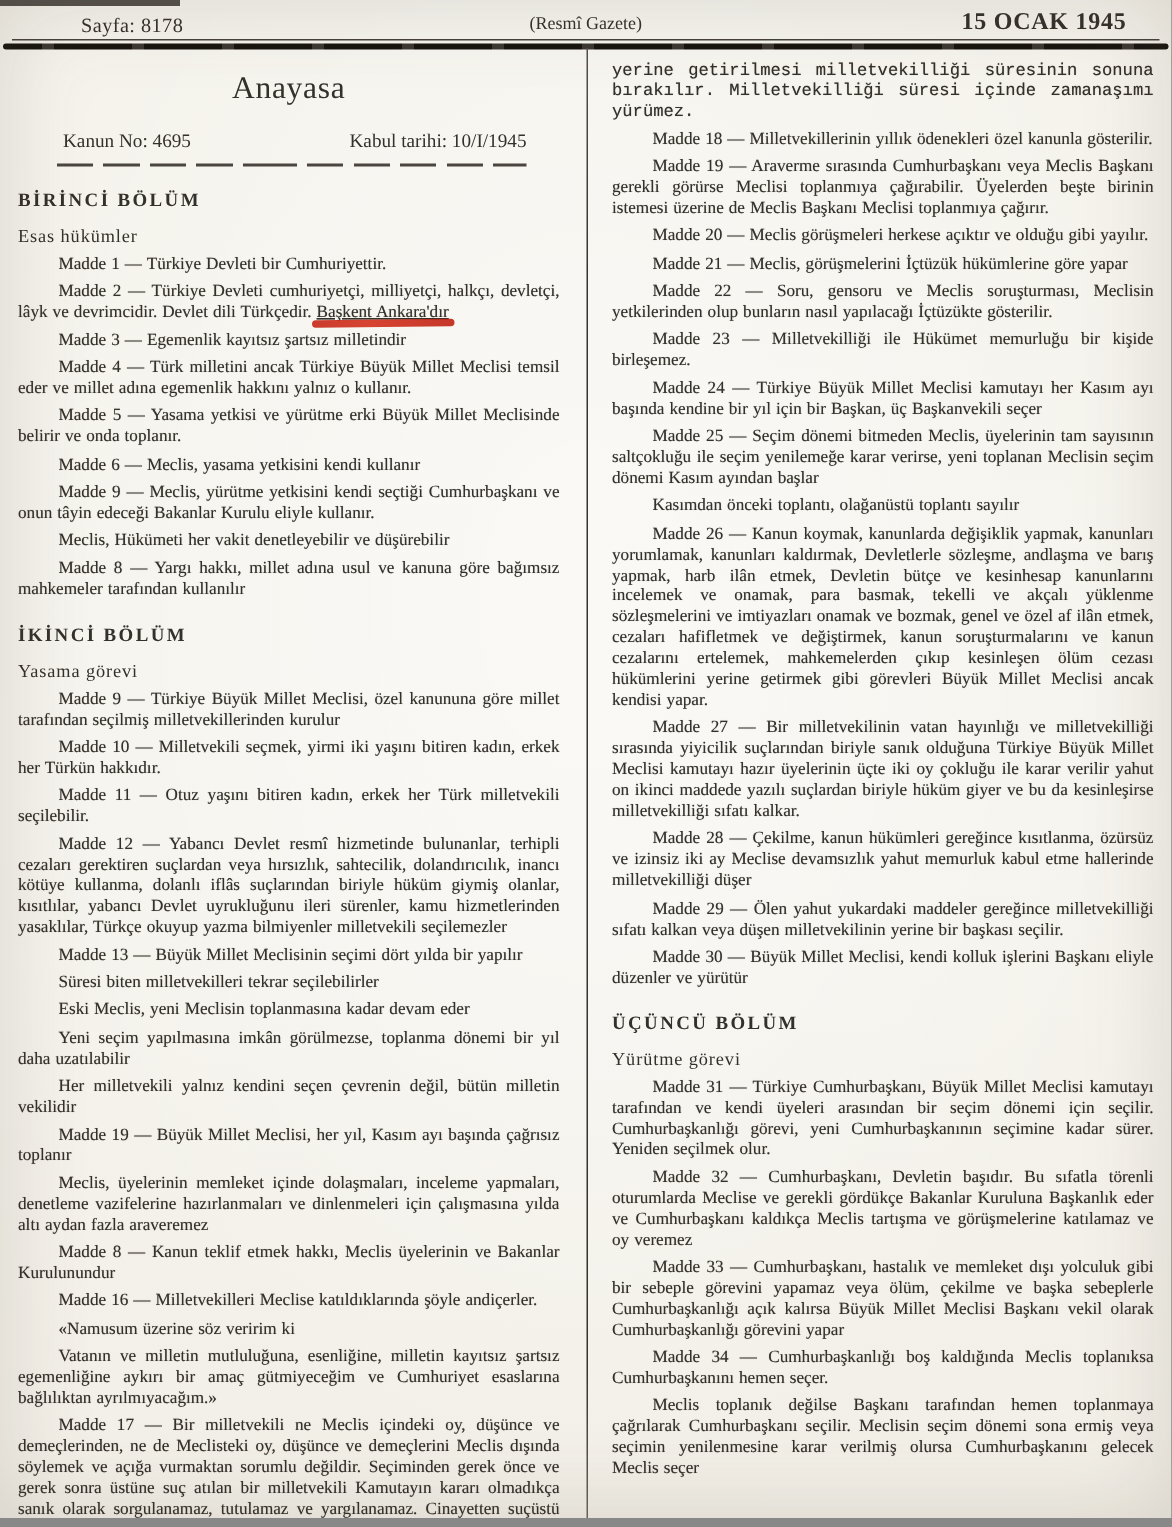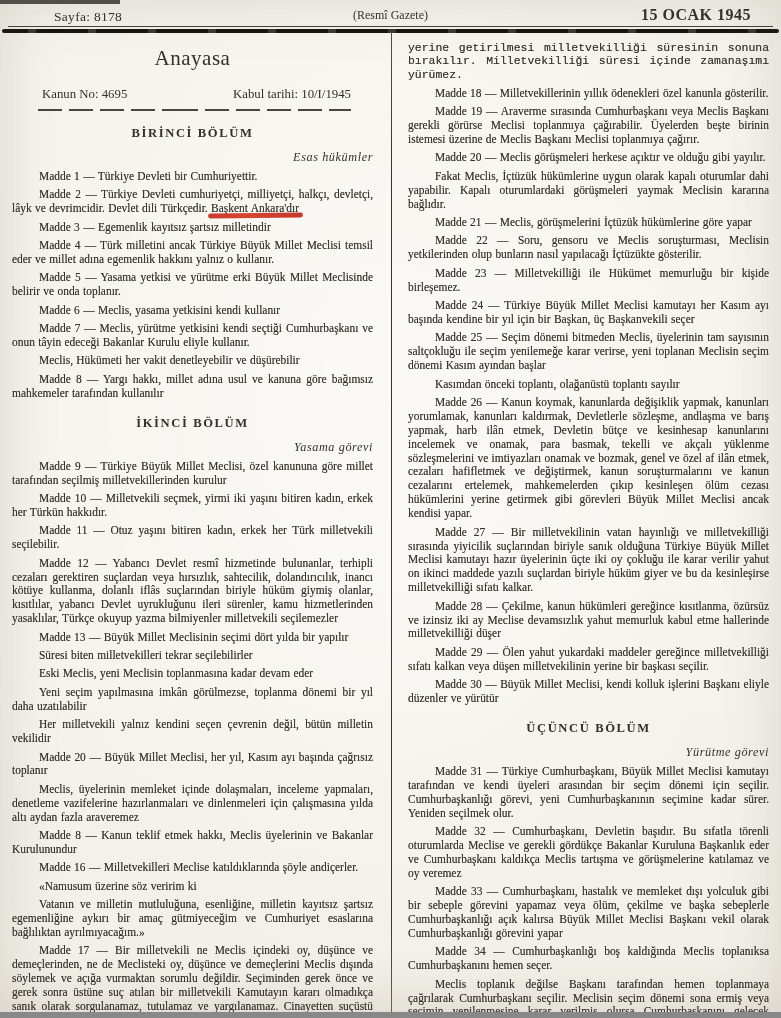--- a/index.html
+++ b/index.html
@@ -44,34 +44,34 @@
   
   .title-main{margin-top:10px;text-align:center;font-size:21px;letter-spacing:.5px;}
   .law-row{display:flex;justify-content:space-between;margin:16px 22px 0 30px;
            font-size:12.8px;}
   .dash-row{display:flex;justify-content:space-between;margin:7px 22px 0 26px;}
   .dash{height:2px;background:repeating-linear-gradient(90deg,#4a453e 0 24px,rgba(0,0,0,0) 24px 31px);}
   .dash.l{width:150px;}
   .dash.r{width:196px;}
 
   
-  .sec-head{margin:15px 0 9px 0;text-align:center;font-weight:bold;
+  .sec-head{margin:15px 0 9px 0;font-weight:bold;
             font-size:12.6px;letter-spacing:1.6px;}
-  .sec-sub{margin:0 0 5px 0;text-align:right;font-style:italic;font-size:12.2px;letter-spacing:.6px;}
+  .sec-sub{margin:0 0 5px 0;text-align:left;font-size:12.2px;letter-spacing:.6px;}
   .para{
     margin:4.5px 0 0 0;
     font-size:11.45px;line-height:13.9px;
     text-align:justify;text-indent:27px;
     word-spacing:.5px;
     text-shadow:0 0 .5px rgba(52,48,42,.5);
   }
   .para.flush{text-indent:0;font-family:Liberation Mono, monospace;}
 
   
-  .red-underline{position:relative;white-space:nowrap;}
+  .red-underline{position:relative;white-space:nowrap;text-decoration:underline;}
   .red-underline::after{
     content:"";position:absolute;left:-3px;right:-4px;bottom:-3.5px;height:4.6px;
     background:linear-gradient(90deg,#c62718,#d3301c 40%,#c02214);
     border-radius:3px;transform:rotate(-.55deg);opacity:.9;
   }
 </style>
 </head>
 <body>
 
 <div class="page">
@@ -100,51 +100,50 @@
       </div>
       <div id="left-blocks">
           <div class="sec-head">BİRİNCİ BÖLÜM</div>
           <div class="sec-sub">Esas hükümler</div>
           <p class="para">Madde 1 — Türkiye Devleti bir Cumhuriyettir.</p>
           <p class="para"><span>Madde 2 — Türkiye Devleti cumhuriyetçi, milliyetçi, halkçı, devletçi, lâyk ve devrimcidir. Devlet dili Türkçedir. </span><span class="red-underline">Başkent Ankara'dır</span></p>
           <p class="para">Madde 3 — Egemenlik kayıtsız şartsız milletindir</p>
           <p class="para">Madde 4 — Türk milletini ancak Türkiye Büyük Millet Meclisi temsil eder ve millet adına egemenlik hakkını yalnız o kullanır.</p>
           <p class="para">Madde 5 — Yasama yetkisi ve yürütme erki Büyük Millet Meclisinde belirir ve onda toplanır.</p>
           <p class="para">Madde 6 — Meclis, yasama yetkisini kendi kullanır</p>
-          <p class="para">Madde 7 — Meclis, yürütme yetkisini kendi seçtiği Cumhurbaşkanı ve onun tâyin edeceği Bakanlar Kurulu eliyle kullanır.</p>
+          <p class="para">Madde 9 — Meclis, yürütme yetkisini kendi seçtiği Cumhurbaşkanı ve onun tâyin edeceği Bakanlar Kurulu eliyle kullanır.</p>
           <p class="para">Meclis, Hükümeti her vakit denetleyebilir ve düşürebilir</p>
           <p class="para">Madde 8 — Yargı hakkı, millet adına usul ve kanuna göre bağımsız mahkemeler tarafından kullanılır</p>
           <div class="sec-head">İKİNCİ BÖLÜM</div>
           <div class="sec-sub">Yasama görevi</div>
           <p class="para">Madde 9 — Türkiye Büyük Millet Meclisi, özel kanununa göre millet tarafından seçilmiş milletvekillerinden kurulur</p>
           <p class="para">Madde 10 — Milletvekili seçmek, yirmi iki yaşını bitiren kadın, erkek her Türkün hakkıdır.</p>
           <p class="para">Madde 11 — Otuz yaşını bitiren kadın, erkek her Türk milletvekili seçilebilir.</p>
           <p class="para">Madde 12 — Yabancı Devlet resmî hizmetinde bulunanlar, terhipli cezaları gerektiren suçlardan veya hırsızlık, sahtecilik, dolandırıcılık, inancı kötüye kullanma, dolanlı iflâs suçlarından biriyle hüküm giymiş olanlar, kısıtlılar, yabancı Devlet uyrukluğunu ileri sürenler, kamu hizmetlerinden yasaklılar, Türkçe okuyup yazma bilmiyenler milletvekili seçilemezler</p>
           <p class="para">Madde 13 — Büyük Millet Meclisinin seçimi dört yılda bir yapılır</p>
           <p class="para">Süresi biten milletvekilleri tekrar seçilebilirler</p>
           <p class="para">Eski Meclis, yeni Meclisin toplanmasına kadar devam eder</p>
           <p class="para">Yeni seçim yapılmasına imkân görülmezse, toplanma dönemi bir yıl daha uzatılabilir</p>
           <p class="para">Her milletvekili yalnız kendini seçen çevrenin değil, bütün milletin vekilidir</p>
-          <p class="para">Madde 20 — Büyük Millet Meclisi, her yıl, Kasım ayı başında çağrısız toplanır</p>
+          <p class="para">Madde 19 — Büyük Millet Meclisi, her yıl, Kasım ayı başında çağrısız toplanır</p>
           <p class="para">Meclis, üyelerinin memleket içinde dolaşmaları, inceleme yapmaları, denetleme vazifelerine hazırlanmaları ve dinlenmeleri için çalışmasına yılda altı aydan fazla araveremez</p>
           <p class="para">Madde 8 — Kanun teklif etmek hakkı, Meclis üyelerinin ve Bakanlar Kurulunundur</p>
           <p class="para">Madde 16 — Milletvekilleri Meclise katıldıklarında şöyle andiçerler.</p>
           <p class="para">«Namusum üzerine söz veririm ki</p>
           <p class="para">Vatanın ve milletin mutluluğuna, esenliğine, milletin kayıtsız şartsız egemenliğine aykırı bir amaç gütmiyeceğim ve Cumhuriyet esaslarına bağlılıktan ayrılmıyacağım.»</p>
           <p class="para">Madde 17 — Bir milletvekili ne Meclis içindeki oy, düşünce ve demeçlerinden, ne de Meclisteki oy, düşünce ve demeçlerini Meclis dışında söylemek ve açığa vurmaktan sorumlu değildir. Seçiminden gerek önce ve gerek sonra üstüne suç atılan bir milletvekili Kamutayın kararı olmadıkça sanık olarak sorgulanamaz, tutulamaz ve yargılanamaz. Cinayetten suçüstü yakalanma hali bu hükmün dışındadır. Ancak bu halde yetkili makam bunu hemen Meclise bildirmek ödevindedir. Seçiminden önce veya sonra bir milletvekili hakkında verilmiş bir ceza hükmünün</p>
         </div>
     </div>
 
     <div class="col">
       <div id="right-blocks">
           <p class="para flush">yerine getirilmesi milletvekilliği süresinin sonuna bırakılır. Milletvekilliği süresi içinde zamanaşımı yürümez.</p>
           <p class="para">Madde 18 — Milletvekillerinin yıllık ödenekleri özel kanunla gösterilir.</p>
           <p class="para">Madde 19 — Araverme sırasında Cumhurbaşkanı veya Meclis Başkanı gerekli görürse Meclisi toplanmıya çağırabilir. Üyelerden beşte birinin istemesi üzerine de Meclis Başkanı Meclisi toplanmıya çağırır.</p>
           <p class="para">Madde 20 — Meclis görüşmeleri herkese açıktır ve olduğu gibi yayılır.</p>
-          <p class="para">Fakat Meclis, İçtüzük hükümlerine uygun olarak kapalı oturumlar dahi yapabilir. Kapalı oturumlardaki görüşmeleri yaymak Meclisin kararına bağlıdır.</p>
           <p class="para">Madde 21 — Meclis, görüşmelerini İçtüzük hükümlerine göre yapar</p>
           <p class="para">Madde 22 — Soru, gensoru ve Meclis soruşturması, Meclisin yetkilerinden olup bunların nasıl yapılacağı İçtüzükte gösterilir.</p>
           <p class="para">Madde 23 — Milletvekilliği ile Hükümet memurluğu bir kişide birleşemez.</p>
           <p class="para">Madde 24 — Türkiye Büyük Millet Meclisi kamutayı her Kasım ayı başında kendine bir yıl için bir Başkan, üç Başkanvekili seçer</p>
           <p class="para">Madde 25 — Seçim dönemi bitmeden Meclis, üyelerinin tam sayısının saltçokluğu ile seçim yenilemeğe karar verirse, yeni toplanan Meclisin seçim dönemi Kasım ayından başlar</p>
           <p class="para">Kasımdan önceki toplantı, olağanüstü toplantı sayılır</p>
           <p class="para">Madde 26 — Kanun koymak, kanunlarda değişiklik yapmak, kanunları yorumlamak, kanunları kaldırmak, Devletlerle sözleşme, andlaşma ve barış yapmak, harb ilân etmek, Devletin bütçe ve kesinhesap kanunlarını incelemek ve onamak, para basmak, tekelli ve akçalı yüklenme sözleşmelerini ve imtiyazları onamak ve bozmak, genel ve özel af ilân etmek, cezaları hafifletmek ve değiştirmek, kanun soruşturmalarını ve kanun cezalarını ertelemek, mahkemelerden çıkıp kesinleşen ölüm cezası hükümlerini yerine getirmek gibi görevleri Büyük Millet Meclisi ancak kendisi yapar.</p>
           <p class="para">Madde 27 — Bir milletvekilinin vatan hayınlığı ve milletvekilliği sırasında yiyicilik suçlarından biriyle sanık olduğuna Türkiye Büyük Millet Meclisi kamutayı hazır üyelerinin üçte iki oy çokluğu ile karar verilir yahut on ikinci maddede yazılı suçlardan biriyle hüküm giyer ve bu da kesinleşirse milletvekilliği sıfatı kalkar.</p>
           <p class="para">Madde 28 — Çekilme, kanun hükümleri gereğince kısıtlanma, özürsüz ve izinsiz iki ay Meclise devamsızlık yahut memurluk kabul etme hallerinde milletvekilliği düşer</p>
           <p class="para">Madde 29 — Ölen yahut yukardaki maddeler gereğince milletvekilliği sıfatı kalkan veya düşen milletvekilinin yerine bir başkası seçilir.</p>

